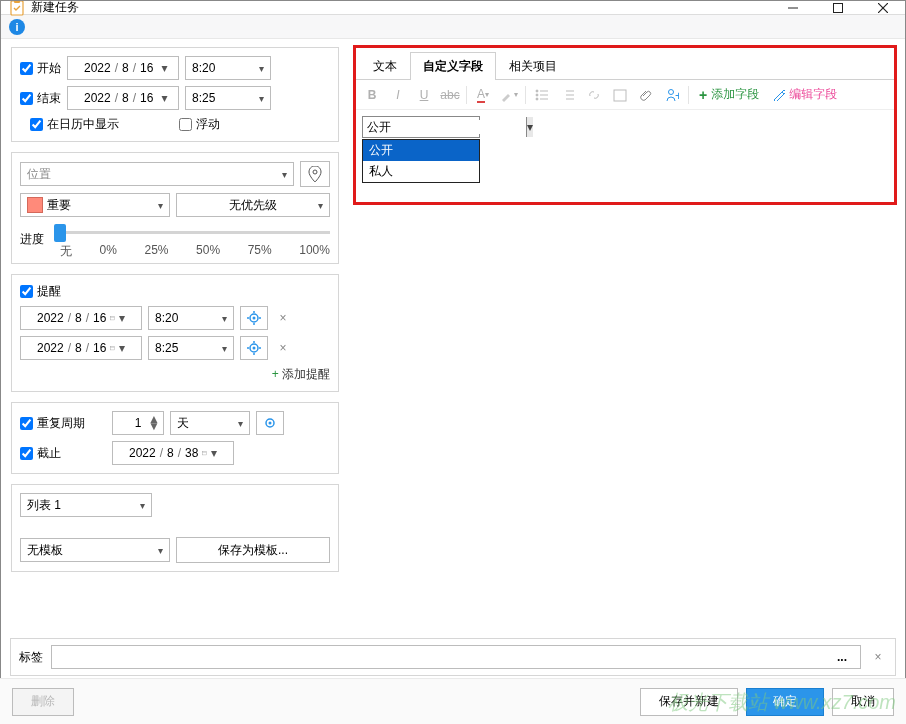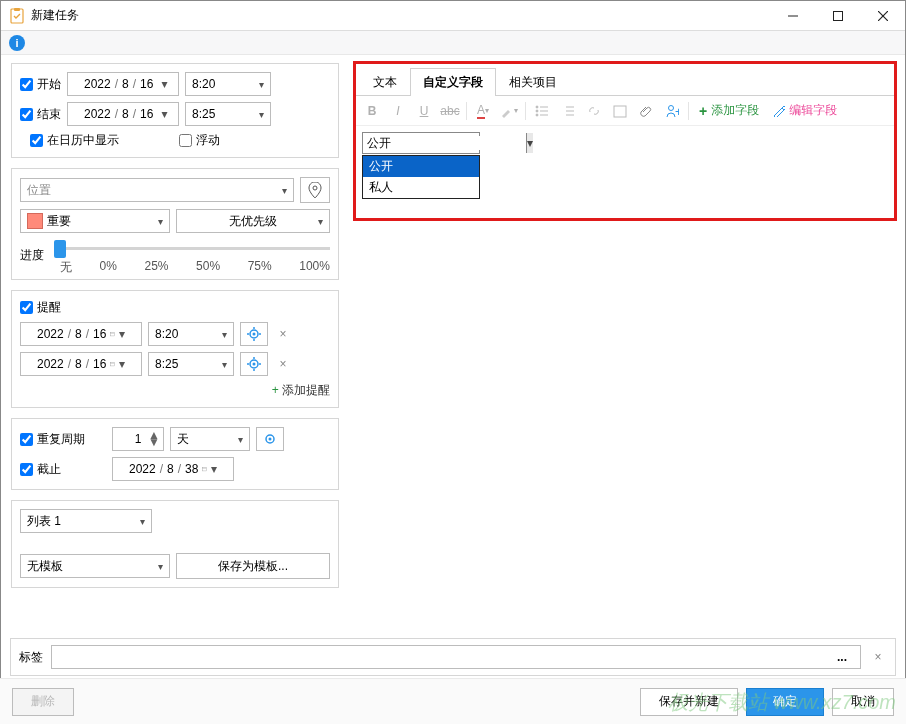--- a/index.html
+++ b/index.html
@@ -1,17 +1,17 @@
 <!DOCTYPE html>
 <html><head>
 <meta charset="utf-8">
 <style>
 *{box-sizing:border-box;margin:0;padding:0;font-family:"Microsoft YaHei","Segoe UI",Arial,sans-serif;font-size:12px}
 body{background:#fff;width:906px;height:724px;overflow:hidden;border:1px solid #888}
-.titlebar{height:30px;display:flex;align-items:center;padding-left:8px;border-bottom:1px solid #ddd}
+.titlebar{height:14px;display:flex;align-items:center;padding-left:8px;border-bottom:1px solid #ddd}
 .titlebar .icon{width:16px;height:16px;margin-right:6px;display:flex;align-items:center;justify-content:center}
 .titlebar .title{flex:1}
 .winbtns{display:flex}
 .winbtn{width:45px;height:29px;display:flex;align-items:center;justify-content:center;color:#222}
 .infobar{height:24px;background:#f7f7f8;display:flex;align-items:center;padding:0 8px;border-bottom:1px solid #e8e8e8}
 .info-icon{width:16px;height:16px;border-radius:50%;background:#1e88e5;color:#fff;display:flex;align-items:center;justify-content:center;font-weight:bold;font-size:11px;margin-right:6px}
 .main{display:flex;height:calc(100% - 30px - 24px - 0px)}
 .leftcol{width:348px;padding:8px 10px 0 10px;overflow:hidden}
 .rightcol{flex:1;padding:6px 8px 8px 4px;position:relative}
 .panel{border:1px solid #d6d6d6;padding:8px;margin-bottom:10px;background:#fff}

